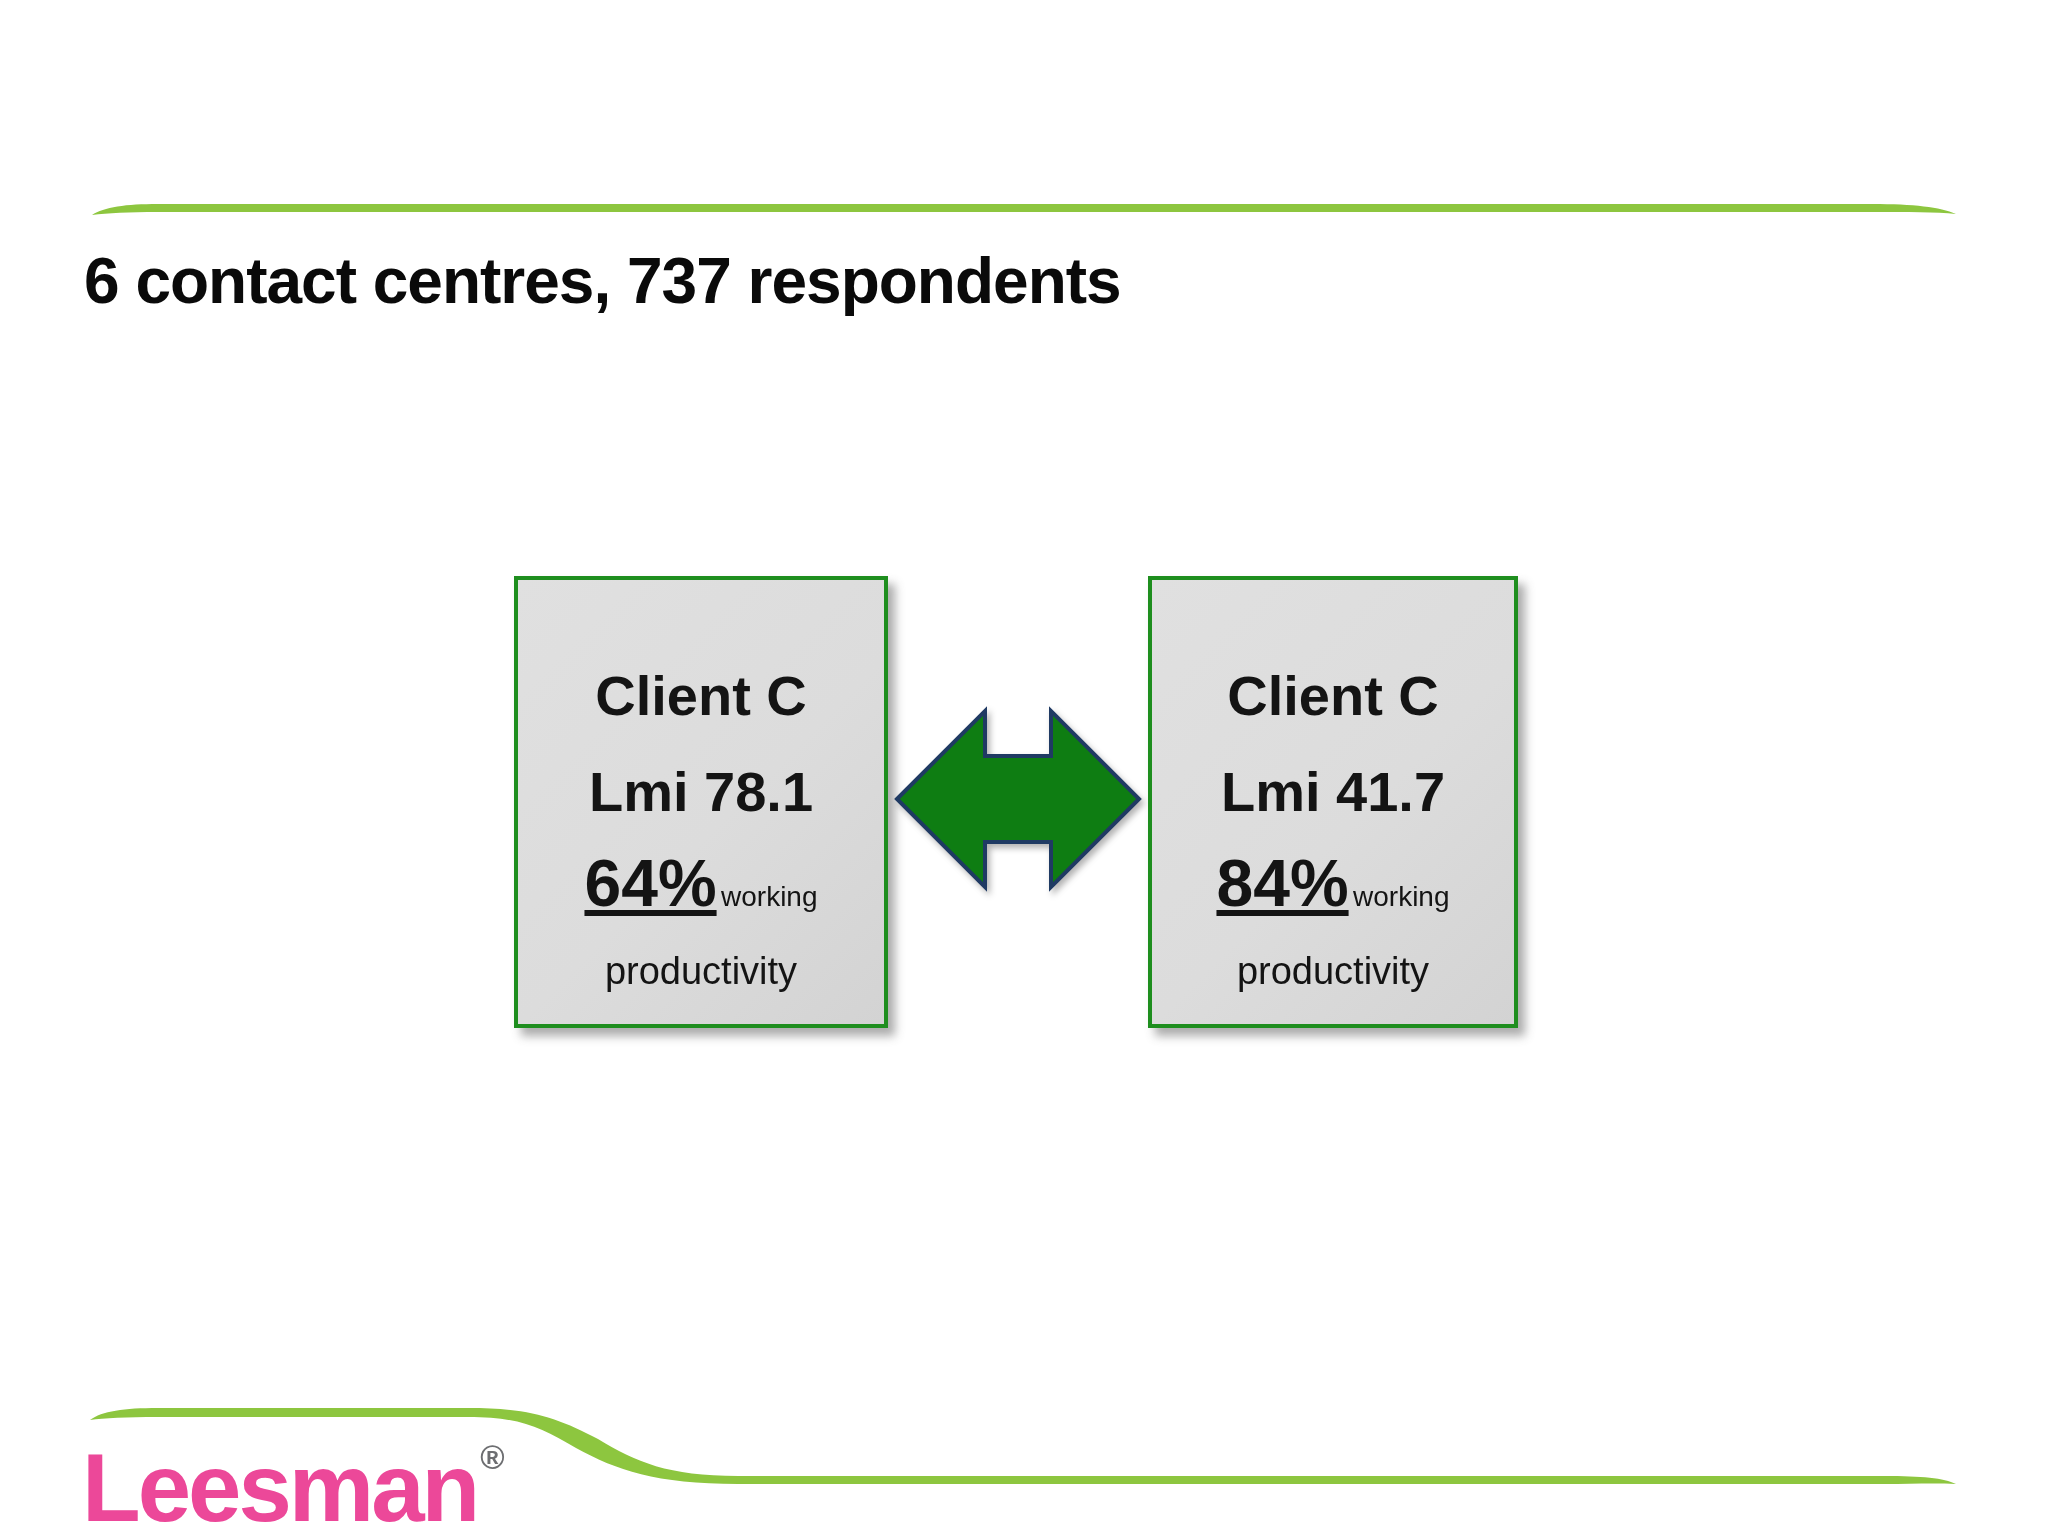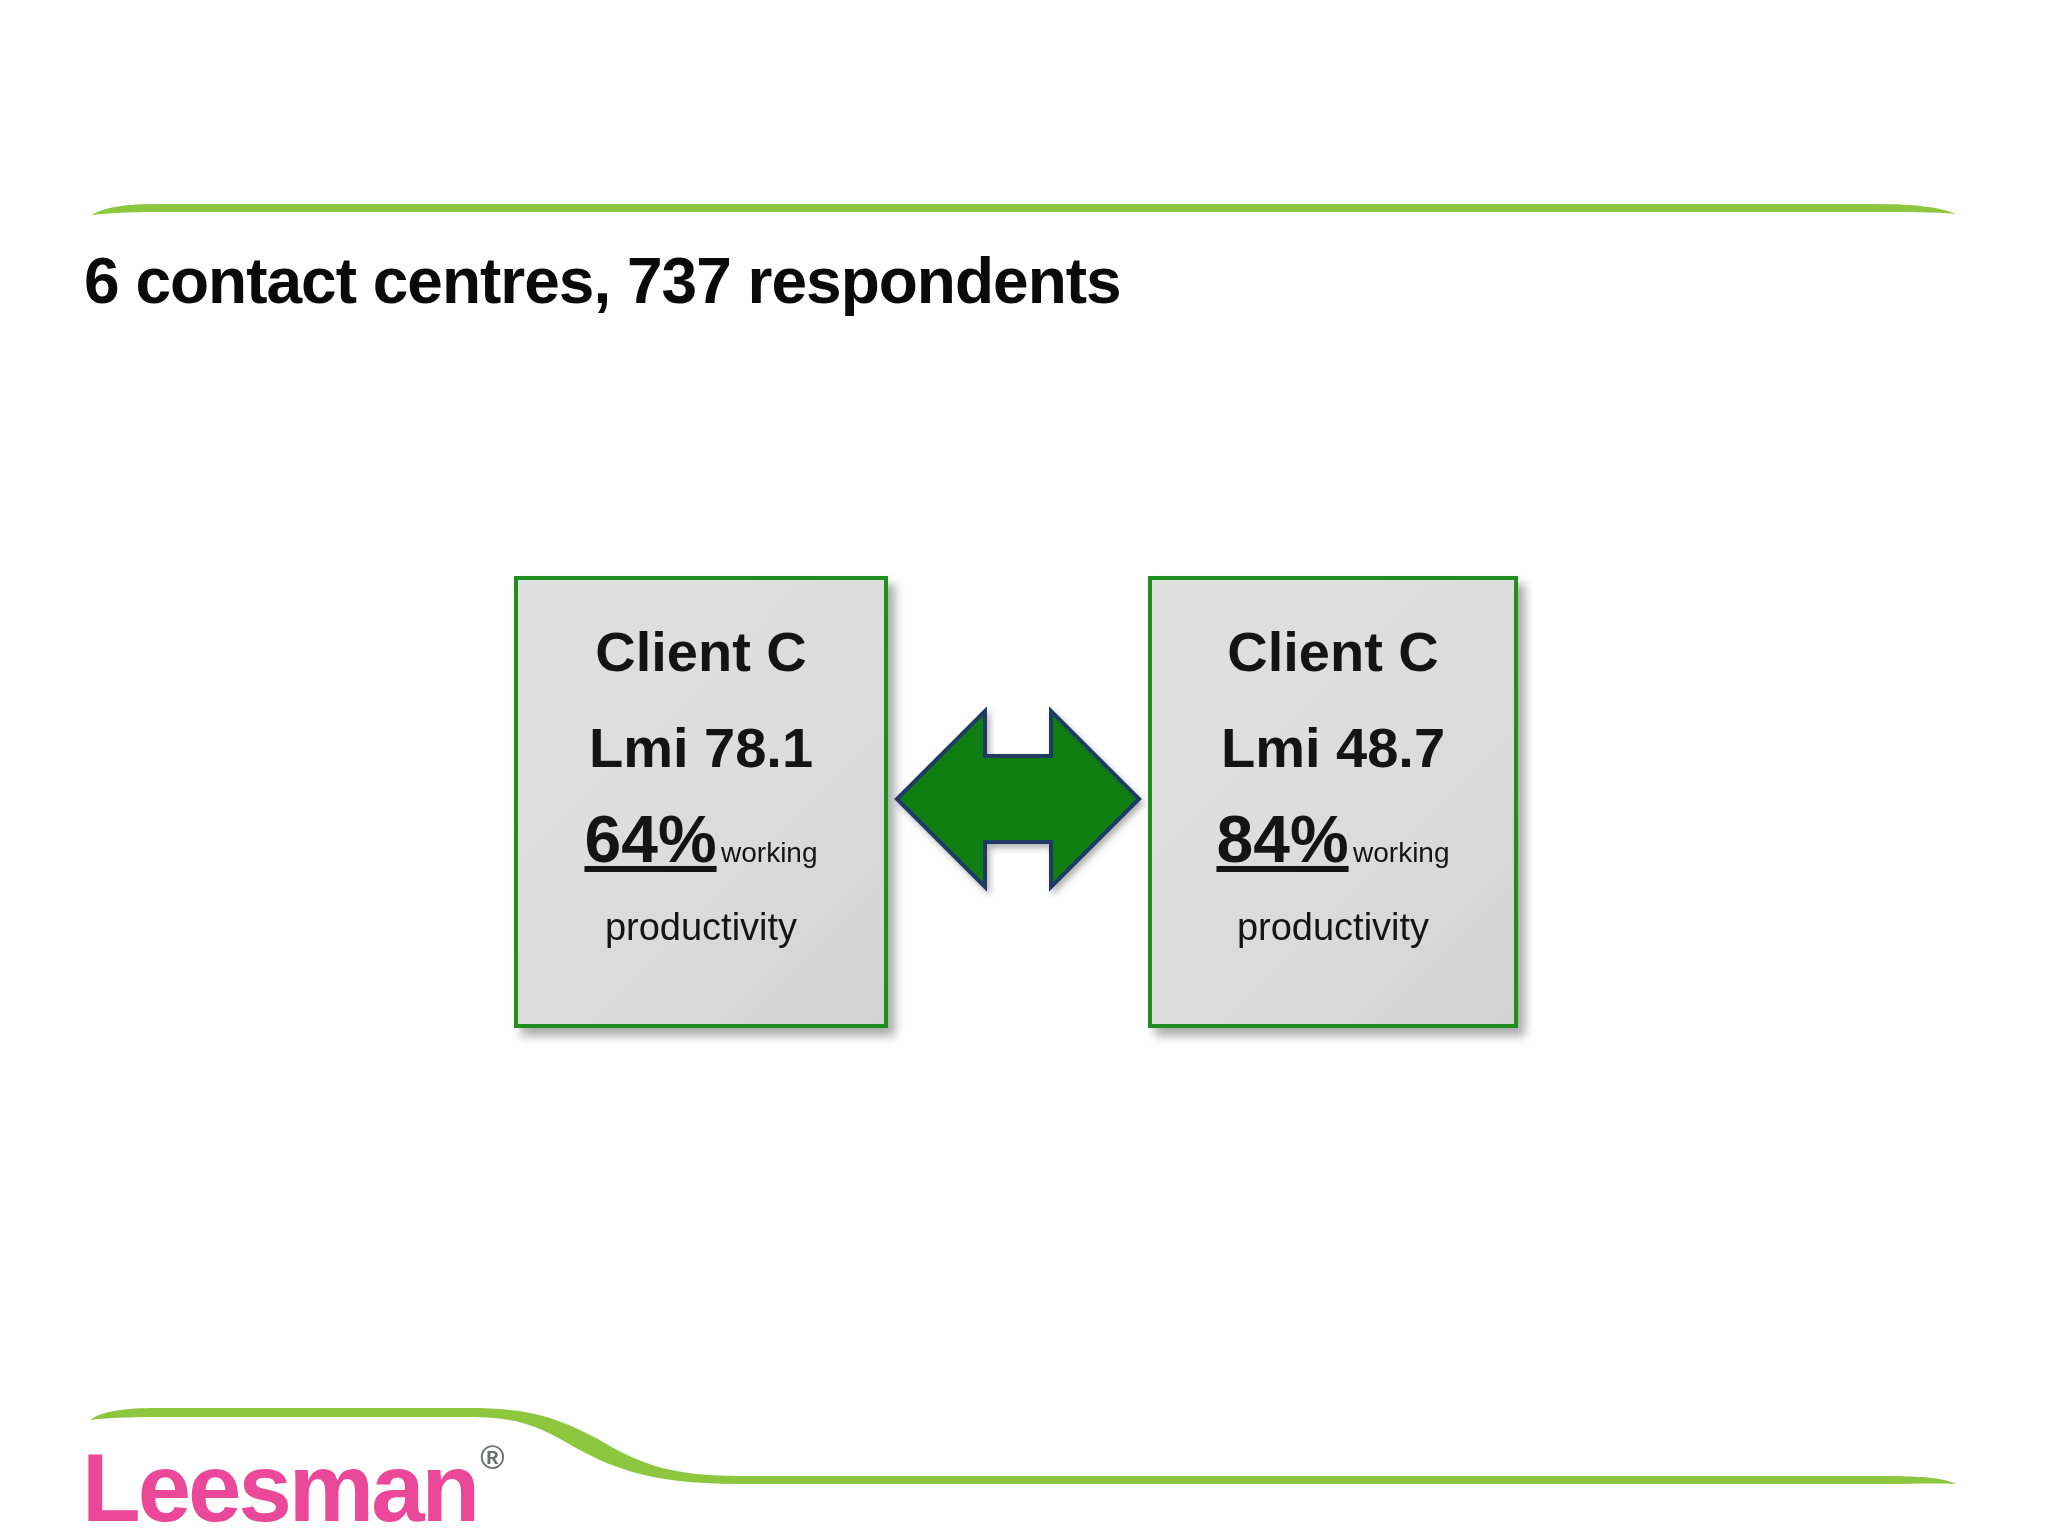--- a/index.html
+++ b/index.html
@@ -36,21 +36,21 @@
     height: 452px;
     background: linear-gradient(135deg, #e0e0e0 0%, #dcdcdc 55%, #d3d3d3 100%);
     border: 4px solid #1e8e1e;
     box-sizing: border-box;
     box-shadow: 7px 8px 9px rgba(70, 70, 70, 0.45);
     text-align: center;
     color: #141414;
   }
   .card.left  { left: 514px; }
   .card.right { left: 1148px; width: 370px; }
-  .card-inner { padding-top: 24px; }
+  .card-inner { padding-top: 68px; }
   .card-line-bold {
     font-size: 56px;
     font-weight: bold;
     line-height: 96px;
     white-space: nowrap;
   }
   .card-line-mixed {
     line-height: 86px;
     white-space: nowrap;
   }
@@ -140,21 +140,21 @@
     </div>
   </div>
 
   <svg class="arrow-wrap" viewBox="0 0 256 192" xmlns="http://www.w3.org/2000/svg">
     <polygon points="7,96 95,8 95,53 161,53 161,8 249,96 161,184 161,139 95,139 95,184" fill="#0e7d12" stroke="#1f3a63" stroke-width="4" stroke-linejoin="miter"></polygon>
   </svg>
 
   <div class="card right">
     <div class="card-inner">
       <div class="card-line-bold">Client C</div>
-      <div class="card-line-bold">Lmi 48.7</div>
+      <div class="card-line-bold">Lmi 41.7</div>
       <div class="card-line-mixed">
         <span class="percent">84%</span>
         <span class="metric">working</span>
       </div>
       <div class="card-line-metric">productivity</div>
     </div>
   </div>
 
   <div class="logo">
     <span class="logo-text">Leesman</span><span class="logo-reg">®</span>

